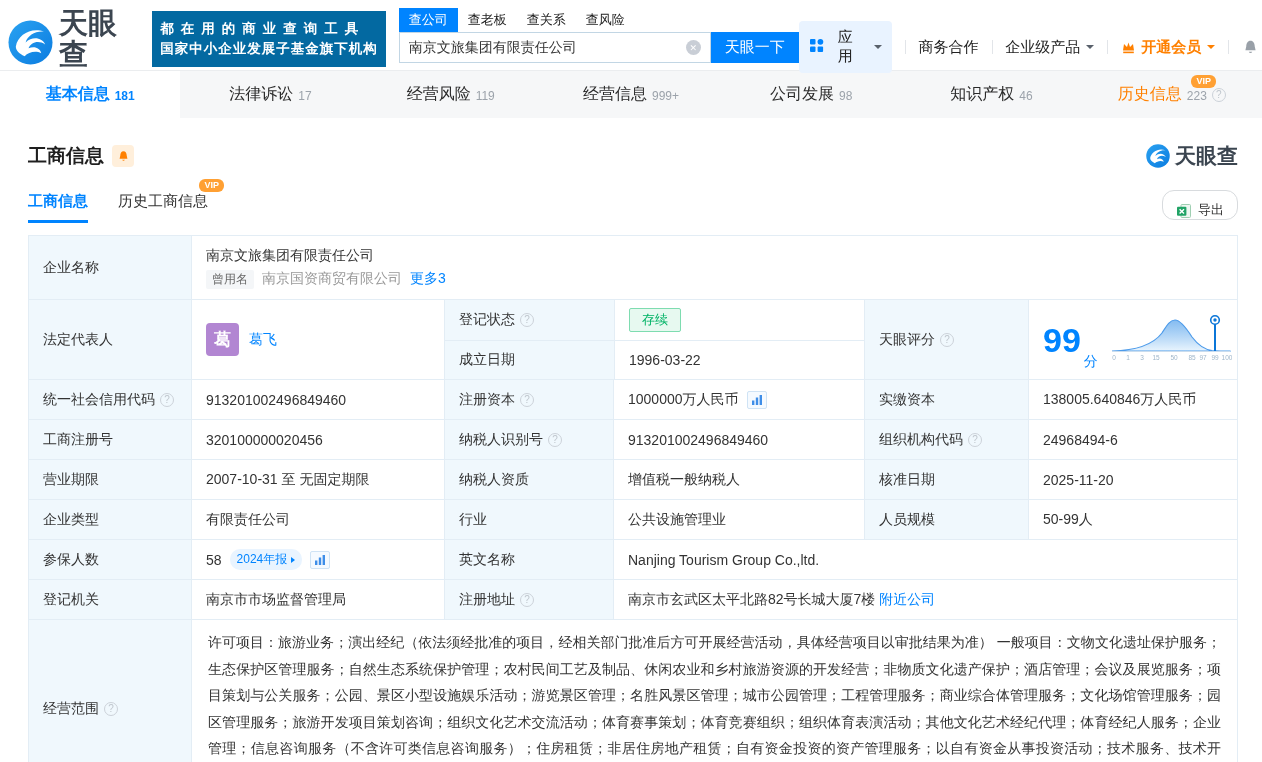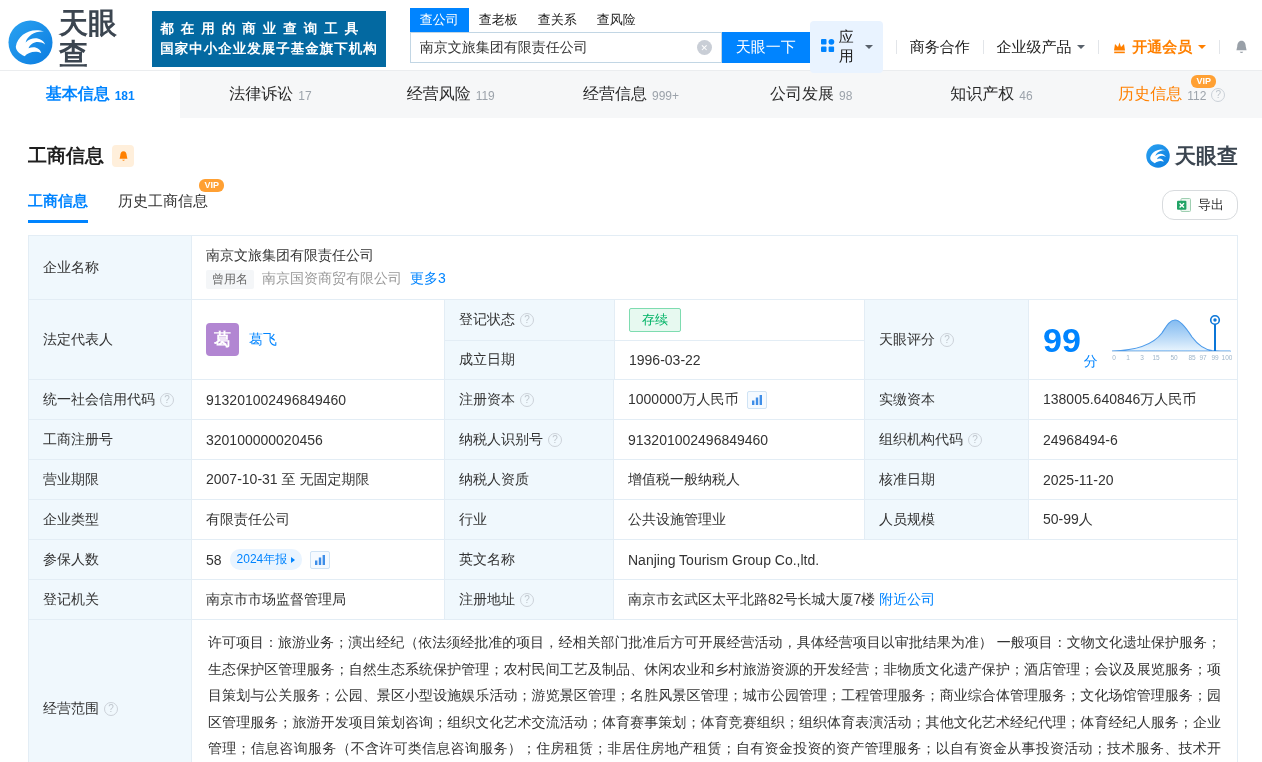--- a/index.html
+++ b/index.html
@@ -7,31 +7,31 @@
   font-family:"Liberation Sans","DejaVu Sans",sans-serif;color:#333}
 a{text-decoration:none}
 
 .topbar{height:70px;display:flex;align-items:flex-start;padding:8px 6px 0 8px}
 .logo{display:flex;align-items:center;gap:6px;cursor:pointer}
 .logo-txt .cn{font-size:29px;font-weight:700;color:#3b4550;line-height:31px}
 .logo-txt .en{font-size:9px;color:#39434d;letter-spacing:1.2px}
 .slogan{margin-left:8px;margin-top:3px;background:#0369a1;color:#fff;padding:8px 8px}
 .slogan .l1{font-size:13.5px;font-weight:700;letter-spacing:7px;line-height:20px;white-space:nowrap}
 .slogan .l2{font-size:13.5px;font-weight:700;letter-spacing:1px;line-height:20px;white-space:nowrap}
-.search{margin-left:24px}
+.search{margin-left:13px}
 .stabs{display:flex}
 .stab{font-size:13px;padding:3px 10px;color:#222;cursor:pointer}
 .stab.active{background:#0084ff;color:#fff}
 .sbox{display:flex}
 .sinput{width:312px;height:31px;border:1px solid #c2d6e4;display:flex;align-items:center;justify-content:space-between;padding:0 9px;font-size:14px;background:#fff}
 .sclear{width:15px;height:15px;border-radius:50%;background:#c9ced6;color:#fff;font-size:9px;display:flex;align-items:center;justify-content:center;cursor:pointer;flex:none}
 .sclear::after{content:"✕"}
 .sbtn{width:88px;height:31px;background:#0084ff;color:#ffffff;border:none;font-size:15px;cursor:pointer;font-family:inherit}
 .hmenu{margin-left:auto;display:flex;align-items:center;margin-top:13px}
-.apps{display:flex;align-items:center;gap:4px;background:#e9f3ff;border-radius:4px;padding:7px 10px;font-size:15px;color:#222;cursor:pointer}
+.apps{display:flex;align-items:center;gap:14px;background:#e9f3ff;border-radius:4px;padding:7px 10px;font-size:15px;color:#222;cursor:pointer}
 .hitem{font-size:15px;color:#222;display:flex;align-items:center;white-space:nowrap;cursor:pointer}
 .vip-link{color:#ff8000;font-weight:700}
 .hsep{width:1px;height:14px;background:#e2e5e9;margin:0 13px}
 .caret{width:0;height:0;border:4px solid transparent;border-top-color:#59616b;display:inline-block;margin-left:6px;margin-top:4px}
 .caret.orange{border-top-color:#ff8000}
 
 .navbar{height:48px;background:#f6f7f8;border-top:1px solid #ebedef;display:flex}
 .navtab{flex:1;display:flex;align-items:center;justify-content:center;font-size:16px;color:#2a2a2a;position:relative;cursor:pointer}
 .ncnt{font-size:12px;color:#9ca3ab;margin-left:5px;margin-top:3px}
 .navtab.active{background:#fff;color:#0084ff;font-weight:700}
@@ -42,21 +42,21 @@
 
 .sec-head{display:flex;align-items:center;margin:24px 24px 0 28px}
 .sec-title{font-size:19px;font-weight:700;color:#1f1f1f}
 .bellbox{width:22px;height:22px;border-radius:4px;background:#ffefdb;display:flex;align-items:center;justify-content:center;margin-left:8px;cursor:pointer}
 .seclogo{margin-left:auto;display:flex;align-items:center;gap:5px}
 .seclogo .t{font-size:21px;font-weight:700;color:#3b4550}
 .subbar{display:flex;align-items:flex-end;margin:20px 24px 0 28px}
 .subtab{font-size:15px;color:#333;margin-right:30px;padding-bottom:9px;border-bottom:3px solid transparent;position:relative;cursor:pointer}
 .subtab.active{color:#0084ff;font-weight:700;border-bottom-color:#0084ff}
 .subtab .vipb{position:absolute;top:-13px;right:-16px}
-.export{margin-left:auto;display:flex;align-items:center;gap:6px;border:1px solid #d8dbde;border-radius:12px;background:#fff;height:30px;padding:0 13px;font-size:13px;color:#333;cursor:pointer;margin-bottom:3px;font-family:inherit}
+.export{margin-left:auto;display:flex;align-items:flex-end;gap:6px;border:1px solid #d8dbde;border-radius:12px;background:#fff;height:30px;padding:0 13px;font-size:13px;color:#333;cursor:pointer;margin-bottom:3px;font-family:inherit}
 
 .table{margin:12px 24px 0 28px;border:1px solid #e3edf5}
 .row{display:grid;grid-template-columns:162px 253px 169px 251px 164px 1fr;border-bottom:1px solid #e3edf5}
 .row:last-child{border-bottom:none}
 .row>*{border-left:1px solid #e3edf5;min-width:0}
 .row>*:first-child{border-left:none}
 .cell{display:flex;align-items:center;padding:0 14px;font-size:14px;color:#333}
 .lbl{background:#f0f8fd}
 .h64{height:64px}.h80{height:80px}.h40{height:40px}
 .span-bf{grid-column:2/7}.span-df{grid-column:4/7}
@@ -189,21 +189,21 @@
     <span>公司发展</span>
       <span class="ncnt">98</span>
   </div>
   <div class="navtab">
     <span>知识产权</span>
       <span class="ncnt">46</span>
   </div>
   <div class="navtab orange">
     <span class="vipb">VIP</span>
     <span>历史信息</span>
-      <span class="ncnt">112</span>
+      <span class="ncnt">223</span>
     <span class="q"></span>
   </div>
 </nav>
 
 <div class="sec-head">
   <span class="sec-title">工商信息</span>
   <span class="bellbox">
     <svg width="13" height="13" viewBox="0 0 16 16">
         <path d="M8 1.6 C5.3 1.6 4.1 4 4 7 L3.2 10.7 L12.8 10.7 L12 7 C11.9 4 10.7 1.6 8 1.6 Z" fill="#ff8000"></path>
         <path d="M6.4 12 a1.7 1.7 0 0 0 3.2 0 Z" fill="#ff8000"></path>

